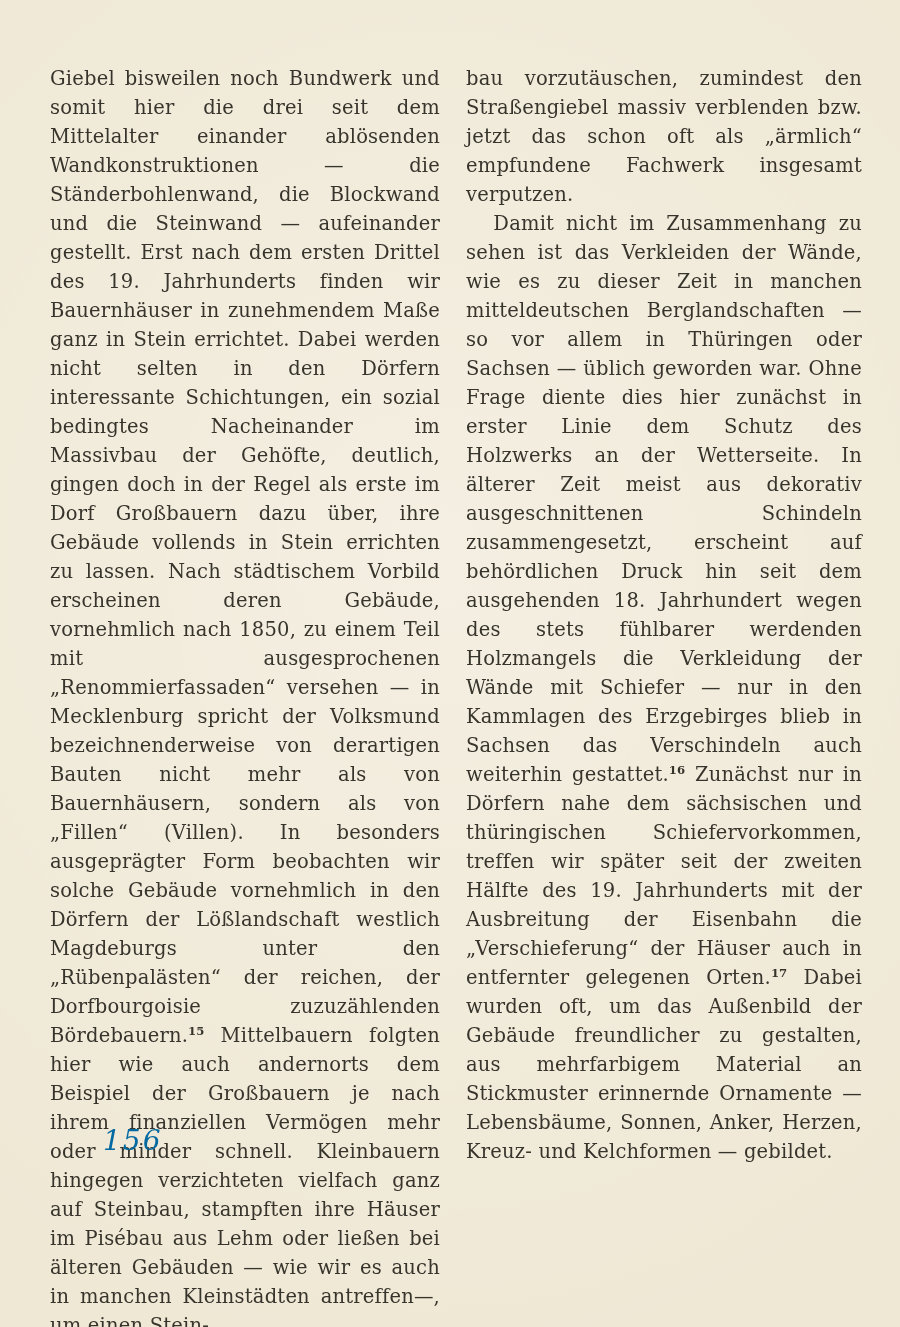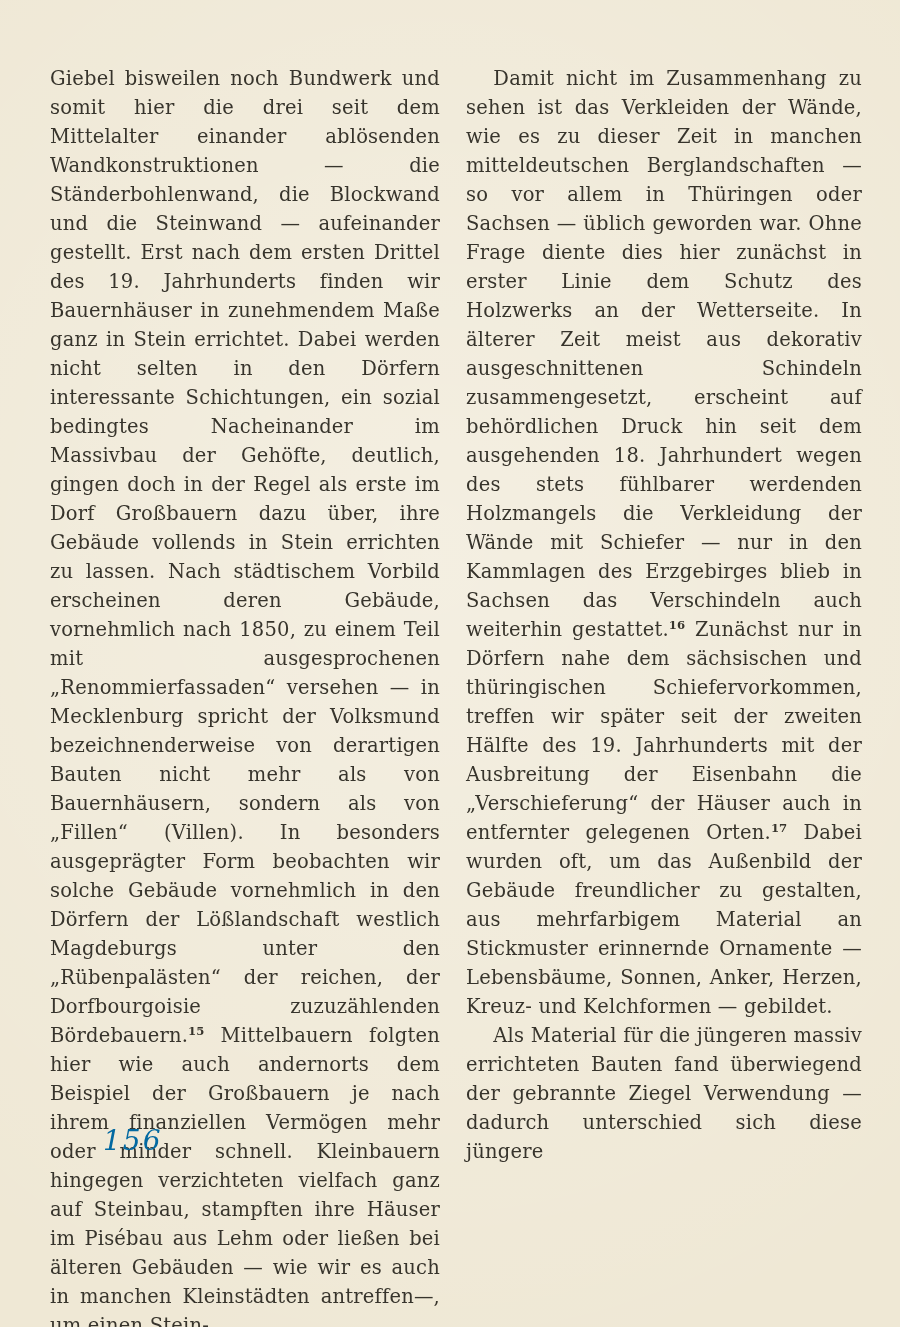--- a/index.html
+++ b/index.html
@@ -61,21 +61,21 @@
 </head>
 <body>
 
 <div class="columns">
 
   <div class="column left">
     <p class="block"><span>Giebel bisweilen noch Bundwerk und somit hier die drei seit dem Mittelalter einander ablösenden Wandkonstruktionen — die Ständerbohlenwand, die Blockwand und die Steinwand — aufeinander gestellt. Erst nach dem ersten Drittel des 19. Jahrhunderts finden wir Bauernhäuser in zunehmendem Maße ganz in Stein errichtet. Dabei werden nicht selten in den Dörfern interessante Schichtungen, ein sozial bedingtes Nacheinander im Massivbau der Gehöfte, deutlich, gingen doch in der Regel als erste im Dorf Großbauern dazu über, ihre Gebäude vollends in Stein errichten zu lassen. Nach städtischem Vorbild erscheinen deren Gebäude, vornehmlich nach 1850, zu einem Teil mit ausgesprochenen „Renommierfassaden“ versehen — in Mecklenburg spricht der Volksmund bezeichnenderweise von derartigen Bauten nicht mehr als von Bauernhäusern, sondern als von „Fillen“ (Villen). In besonders ausgeprägter Form beobachten wir solche Gebäude vornehmlich in den Dörfern der Lößlandschaft westlich Magdeburgs unter den „Rübenpalästen“ der reichen, der Dorfbourgoisie zuzuzählenden Bördebauern.</span><sup class="fnref">15</sup><span> Mittelbauern folgten hier wie auch andernorts dem Beispiel der Großbauern je nach ihrem finanziellen Vermögen mehr oder minder schnell. Kleinbauern hingegen verzichteten vielfach ganz auf Steinbau, stampften ihre Häuser im Pisébau aus Lehm oder ließen bei älteren Gebäuden — wie wir es auch in manchen Kleinstädten antreffen—, um einen Stein-</span></p>
   </div>
 
   <div class="column right">
+    <p class="block"><span>bau vorzutäuschen, zumindest den Straßengiebel massiv verblenden bzw. jetzt das schon oft als „ärmlich“ empfundene Fachwerk insgesamt verputzen.</span></p>
 
     <p class="block indent"><span>Damit nicht im Zusammenhang zu sehen ist das Verkleiden der Wände, wie es zu dieser Zeit in manchen mitteldeutschen Berglandschaften — so vor allem in Thüringen oder Sachsen — üblich geworden war. Ohne Frage diente dies hier zunächst in erster Linie dem Schutz des Holzwerks an der Wetterseite. In älterer Zeit meist aus dekorativ ausgeschnittenen Schindeln zusammengesetzt, erscheint auf behördlichen Druck hin seit dem ausgehenden 18. Jahrhundert wegen des stets fühlbarer werdenden Holzmangels die Verkleidung der Wände mit Schiefer — nur in den Kammlagen des Erzgebirges blieb in Sachsen das Verschindeln auch weiterhin gestattet.</span><sup class="fnref">16</sup><span> Zunächst nur in Dörfern nahe dem sächsischen und thüringischen Schiefervorkommen, treffen wir später seit der zweiten Hälfte des 19. Jahrhunderts mit der Ausbreitung der Eisenbahn die „Verschieferung“ der Häuser auch in entfernter gelegenen Orten.</span><sup class="fnref">17</sup><span> Dabei wurden oft, um das Außenbild der Gebäude freundlicher zu gestalten, aus mehrfarbigem Material an Stickmuster erinnernde Ornamente — Lebensbäume, Sonnen, Anker, Herzen, Kreuz- und Kelchformen — gebildet.</span></p>
 
-    <p class="block indent"><span>Als Material für die jüngeren massiv errichteten Bauten fand überwiegend der gebrannte Ziegel Verwendung — dadurch unterschied sich diese jüngere</span></p>
   </div>
 
 </div>
 
 <div class="page-number">156</div>
 
 </body></html>

